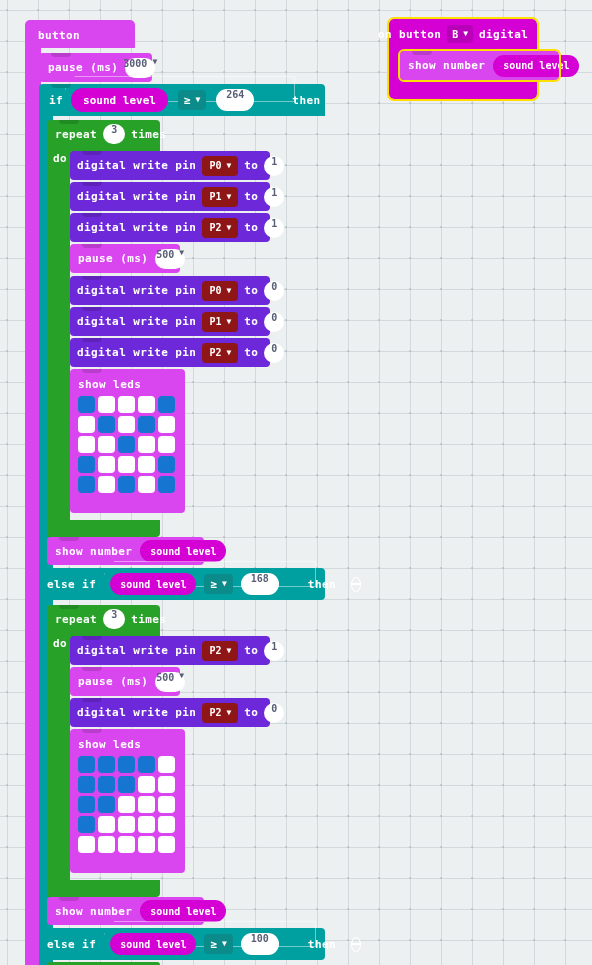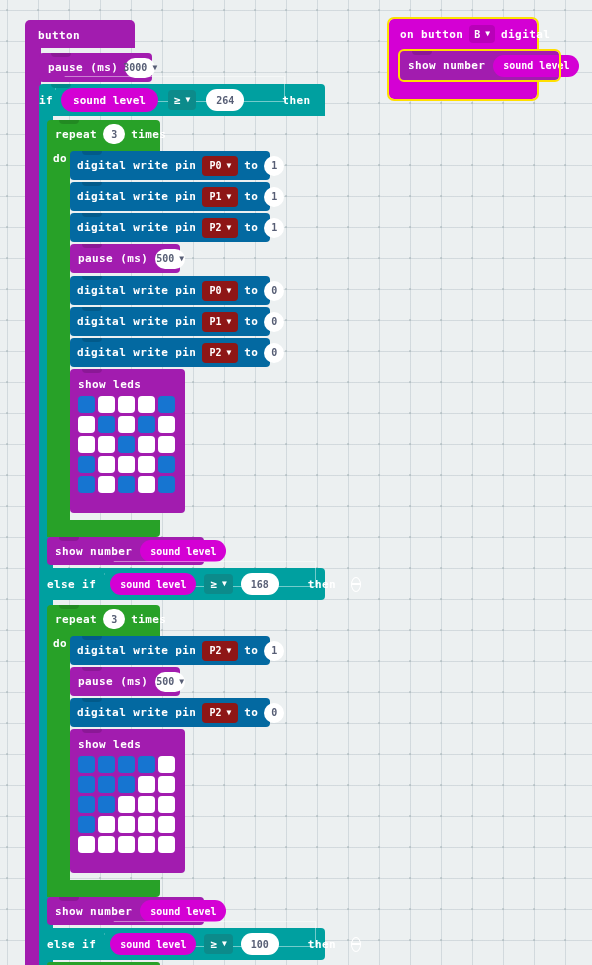--- a/index.html
+++ b/index.html
@@ -21,21 +21,21 @@
     background-size:31px 31px;background-position:6px 9px;}
 
   .canvas{position:absolute;inset:0;}
 
   
   .blk{position:absolute;box-sizing:border-box;}
   .lbl{color:#fff;font-size:11px;font-weight:bold;letter-spacing:.4px;white-space:nowrap;line-height:1;}
 
   
   .field{
-    display:inline-flex;align-items:center;justify-content:center;
+    display:inline-flex;justify-content:center;
     background:#fff;border-radius:12px;height:20px;min-width:30px;padding:0 8px;
     color:#575e75;font-size:10px;font-weight:bold;box-sizing:border-box;
   }
   .field .arw{margin-left:5px;font-size:8px;color:#575e75;line-height:1;}
   
   .ddark{
     display:inline-flex;align-items:center;justify-content:center;
     background:#8e1616;border-radius:4px;height:20px;padding:0 7px;
     color:#fff;font-size:10px;font-weight:bold;box-sizing:border-box;
   }
@@ -57,24 +57,24 @@
   
   .rep{
     display:inline-flex;align-items:center;justify-content:center;
     background:#d400d4;border-radius:14px;height:24px;padding:0 12px;
     color:#fff;font-size:11px;font-weight:bold;white-space:nowrap;box-sizing:border-box;
   }
 
   .row{display:flex;align-items:center;height:100%;gap:7px;}
 
   
-  .c-blue{background:#a21caf;}
+  .c-blue{background:#d946ef;}
   .c-teal{background:#00a0a0;}
   .c-green{background:#28a128;}
-  .c-red{background:#0369a1;}
+  .c-red{background:#6d28d9;}
   .c-mag{background:#d400d4;}
 
   
   .notch{position:absolute;top:0;left:12px;width:20px;height:4px;
     background:rgba(0,0,0,.14);border-radius:0 0 4px 4px;}
 
   
   .hexslot{position:absolute;border:1px solid rgba(255,255,255,.45);
     box-sizing:border-box;
     clip-path:polygon(10px 0,100% 0,100% 100%,10px 100%,0 50%);}
@@ -114,21 +114,21 @@
         <span class="arw">▼</span>
       </span>
     </div>
   </div>
 
   <div class="blk c-teal" style="left:39px;top:84px;width:286px;height:32px;border-radius:4px 4px 0 0;">
     <div class="notch"></div>
   </div>
 
   <div class="blk" style="left:39px;top:84px;width:286px;height:32px;">
-    <div class="row" style="gap:8px;">
+    <div class="row" style="padding-left:10px;gap:8px;">
       <span class="lbl">if</span>
       <span style="position:relative;display:inline-block;">
         <span class="hexslot" style="left:-6px;top:-12px;width:230px;height:26px;"></span>
         <span class="row" style="gap:10px;position:relative;">
           <span class="rep">sound level</span>
           <span class="dteal">
             <span>≥</span>
             <span class="arw">▼</span>
           </span>
           <span class="field" style="height:22px;min-width:38px;border-radius:13px;">264</span>
@@ -412,21 +412,21 @@
       <span class="lbl" style="margin-left:22px;">then</span>
       <span class="minus" style="margin-left:8px;">
           <i></i>
         </span>
     </div>
   </div>
 
   <div class="blk c-green" style="left:47px;top:962px;width:113px;height:3px;border-radius:3px 3px 0 0;"></div>
 
   <div class="blk c-mag sel" style="left:389px;top:19px;width:148px;height:80px;border-radius:5px;"></div>
-  <div class="blk" style="left:389px;top:19px;width:148px;height:30px;">
+  <div class="blk" style="left:367px;top:19px;width:148px;height:30px;">
     <div class="row" style="padding-left:11px;gap:6px;">
       <span class="lbl">on button</span>
       <span class="dmag" style="height:18px;padding:0 5px;">
         <span>B</span>
         <span class="arw">▼</span>
       </span>
       <span class="lbl">digital</span>
     </div>
   </div>
 

